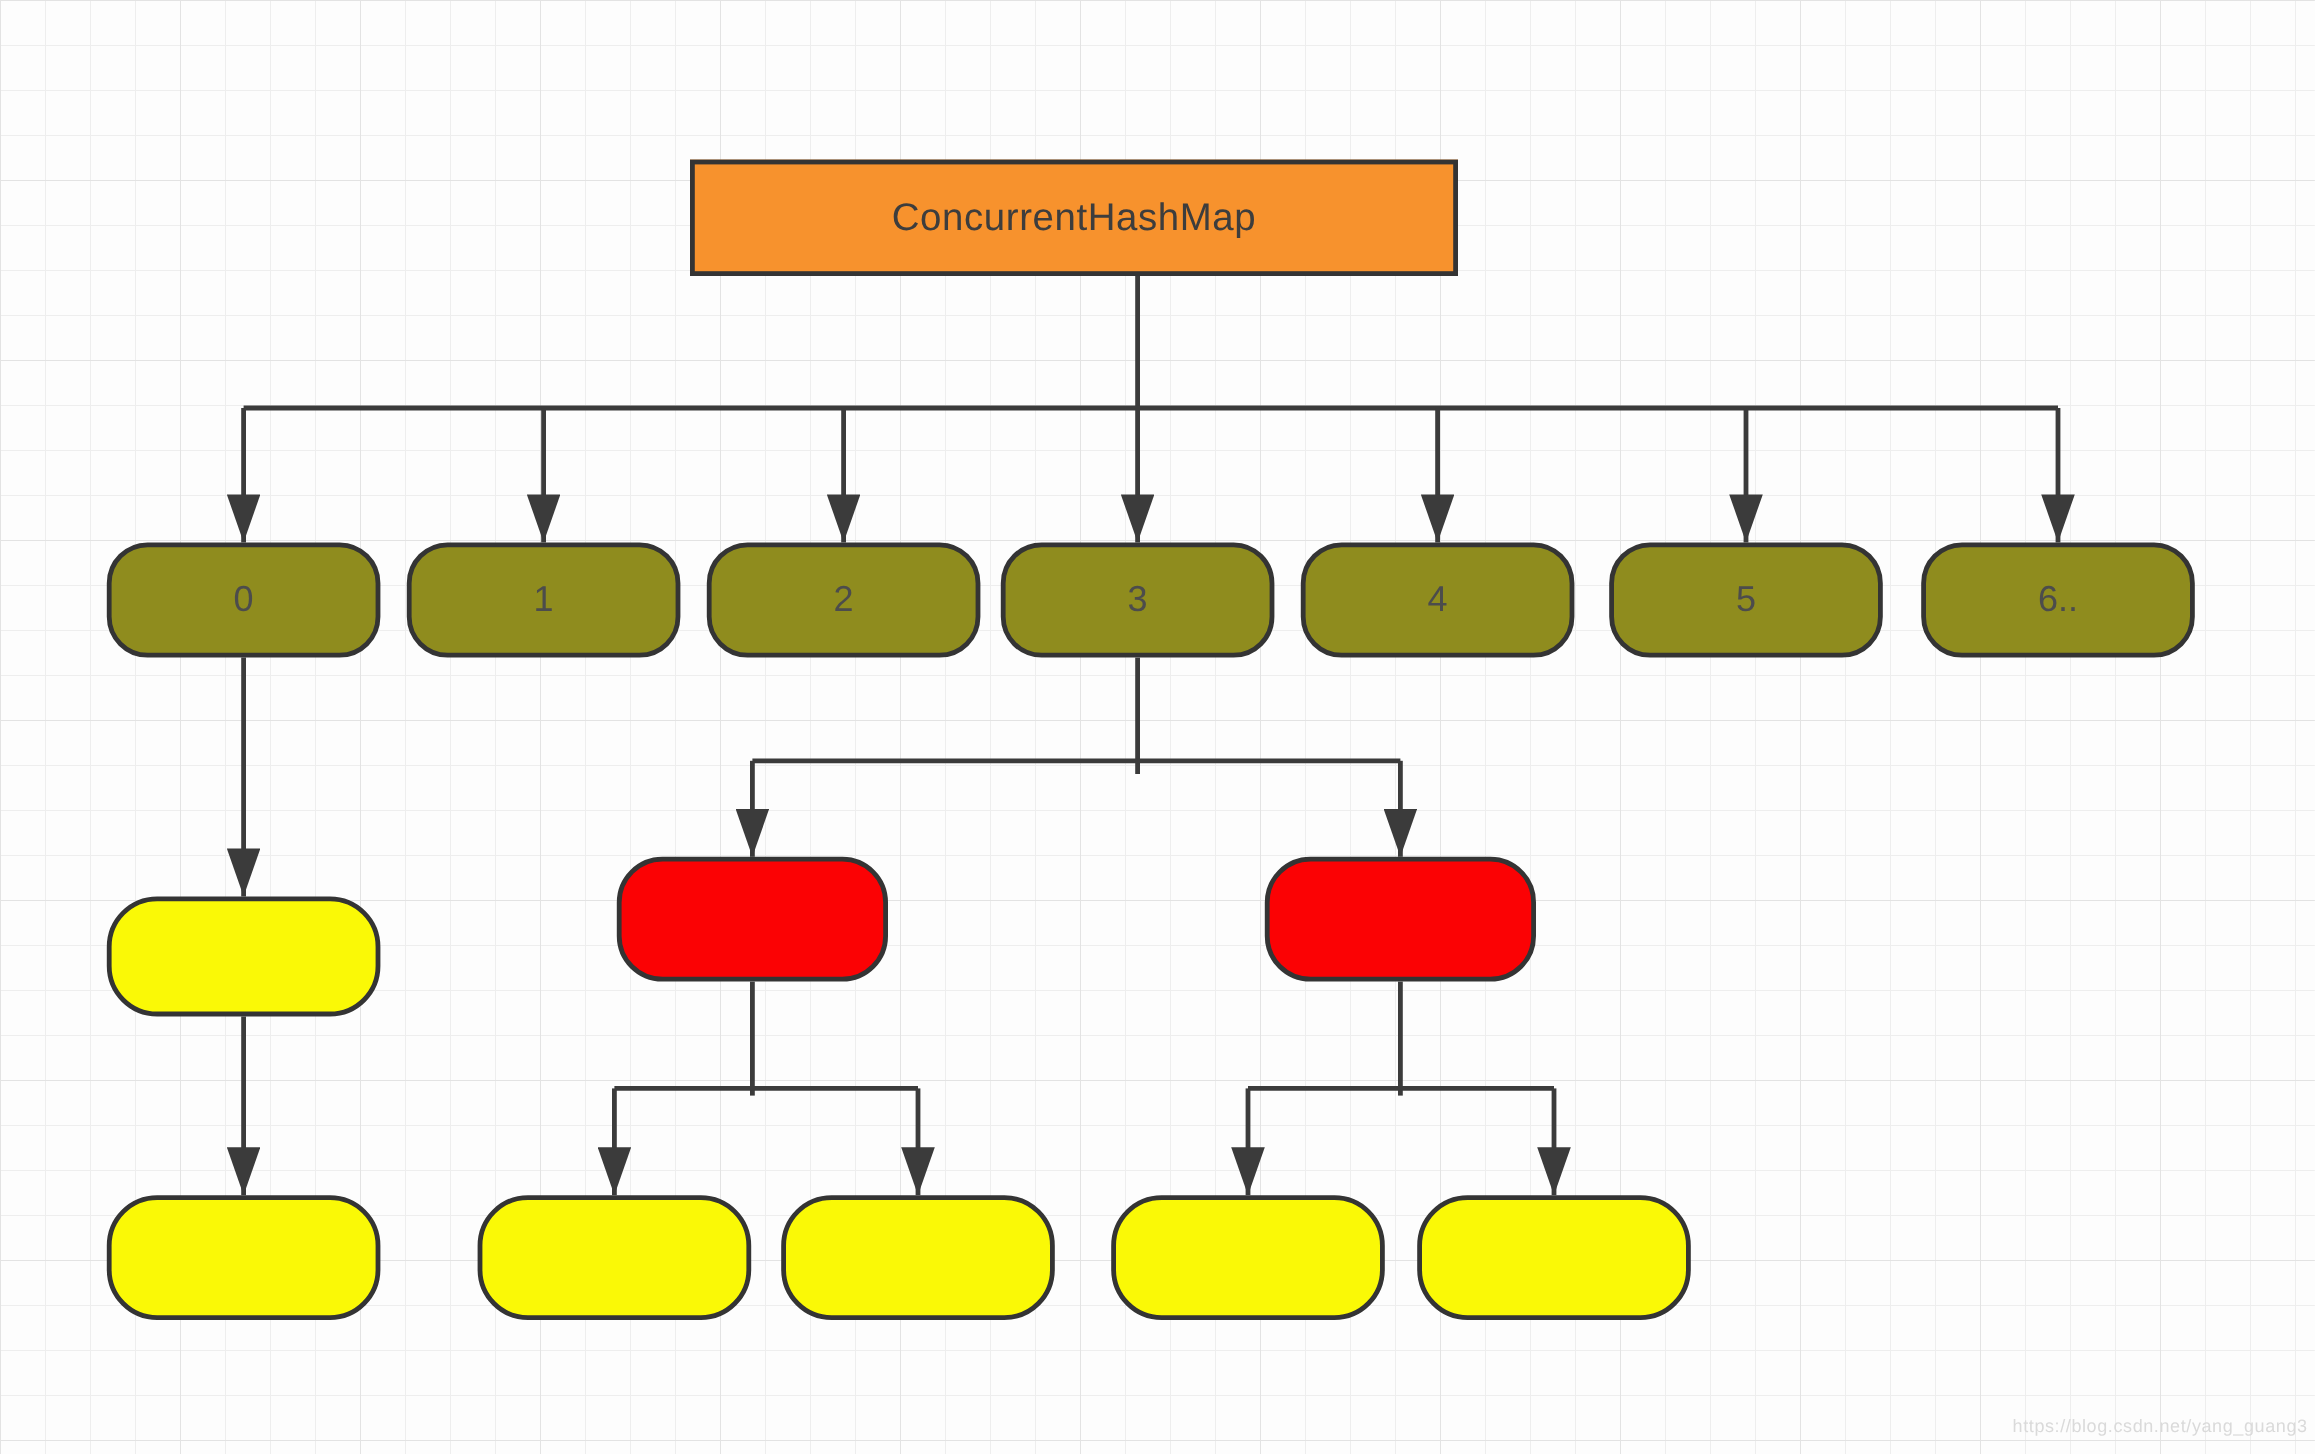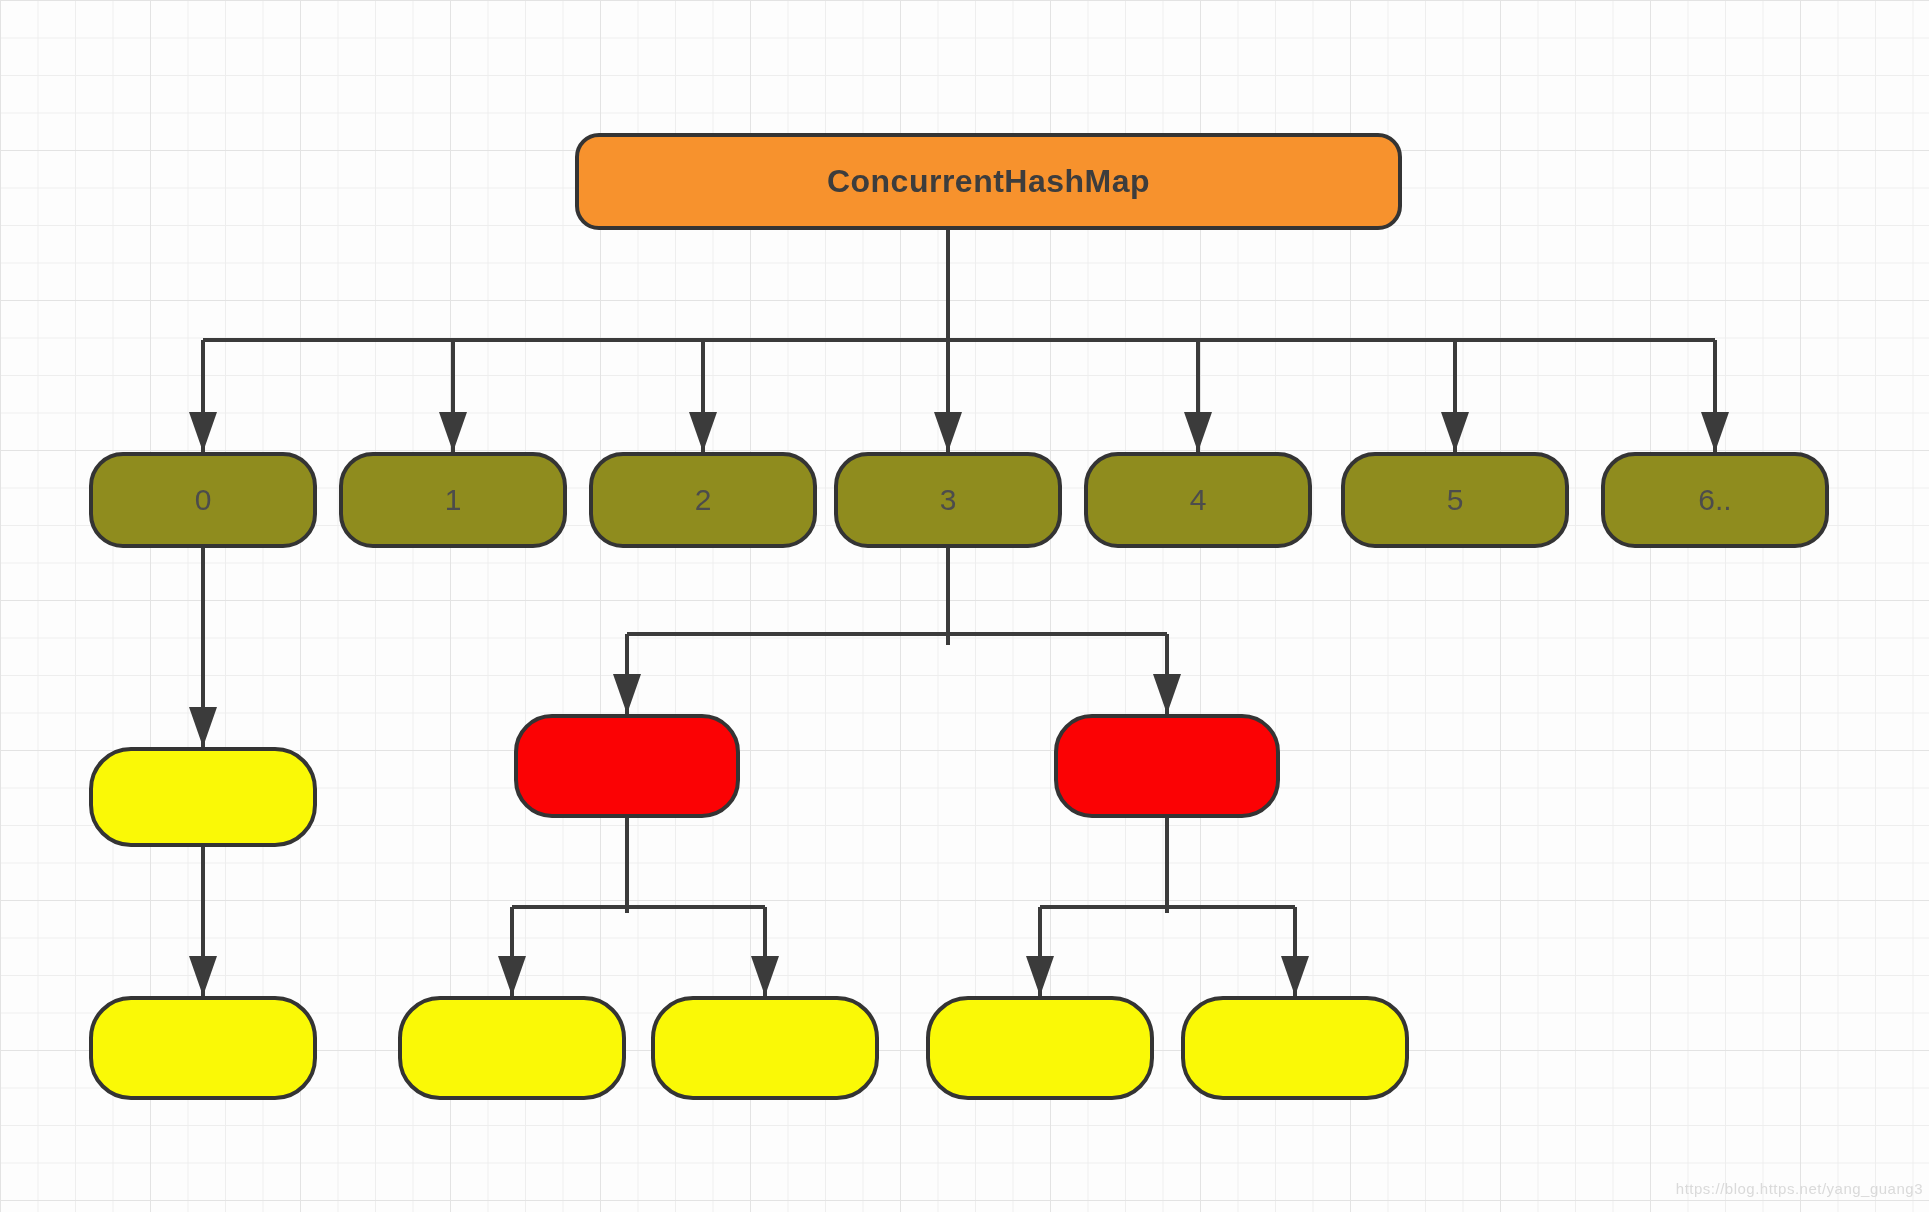--- a/index.html
+++ b/index.html
@@ -25,27 +25,26 @@
 
   .node {
     position: absolute;
     box-sizing: border-box;
     display: flex;
     align-items: center;
     justify-content: center;
     border: 4px solid #343434;
   }
   .root {
-    width: 827px; height: 97px;
+    width: 640px; height: 97px;
     background: #f7922d;
-    font-weight: bold;
+    font-weight: normal;
     font-size: 32px;
     color: #3d3d3d;
     letter-spacing: 0.5px;
-    border-radius: 24px;
   }
   .bucket {
     width: 228px; height: 96px;
     background: #8f8c1e;
     border-radius: 34px;
     font-size: 30px;
     color: #4c4c4c;
   }
   .tree {
     width: 226px; height: 104px;
@@ -138,15 +137,15 @@
   <div class="node tree" style="left:514px;  top:714px;"></div>
   <div class="node tree" style="left:1054px; top:714px;"></div>
 
   <div class="node list first" style="left:89px;   top:747px;"></div>
   <div class="node list" style="left:89px;   top:996px;"></div>
   <div class="node list" style="left:398px;  top:996px;"></div>
   <div class="node list" style="left:651px;  top:996px;"></div>
   <div class="node list" style="left:926px;  top:996px;"></div>
   <div class="node list" style="left:1181px; top:996px;"></div>
 
-  <div class="watermark">https://blog.https.net/yang_guang3</div>
+  <div class="watermark">https://blog.csdn.net/yang_guang3</div>
 
 </div>
 
 </body></html>

